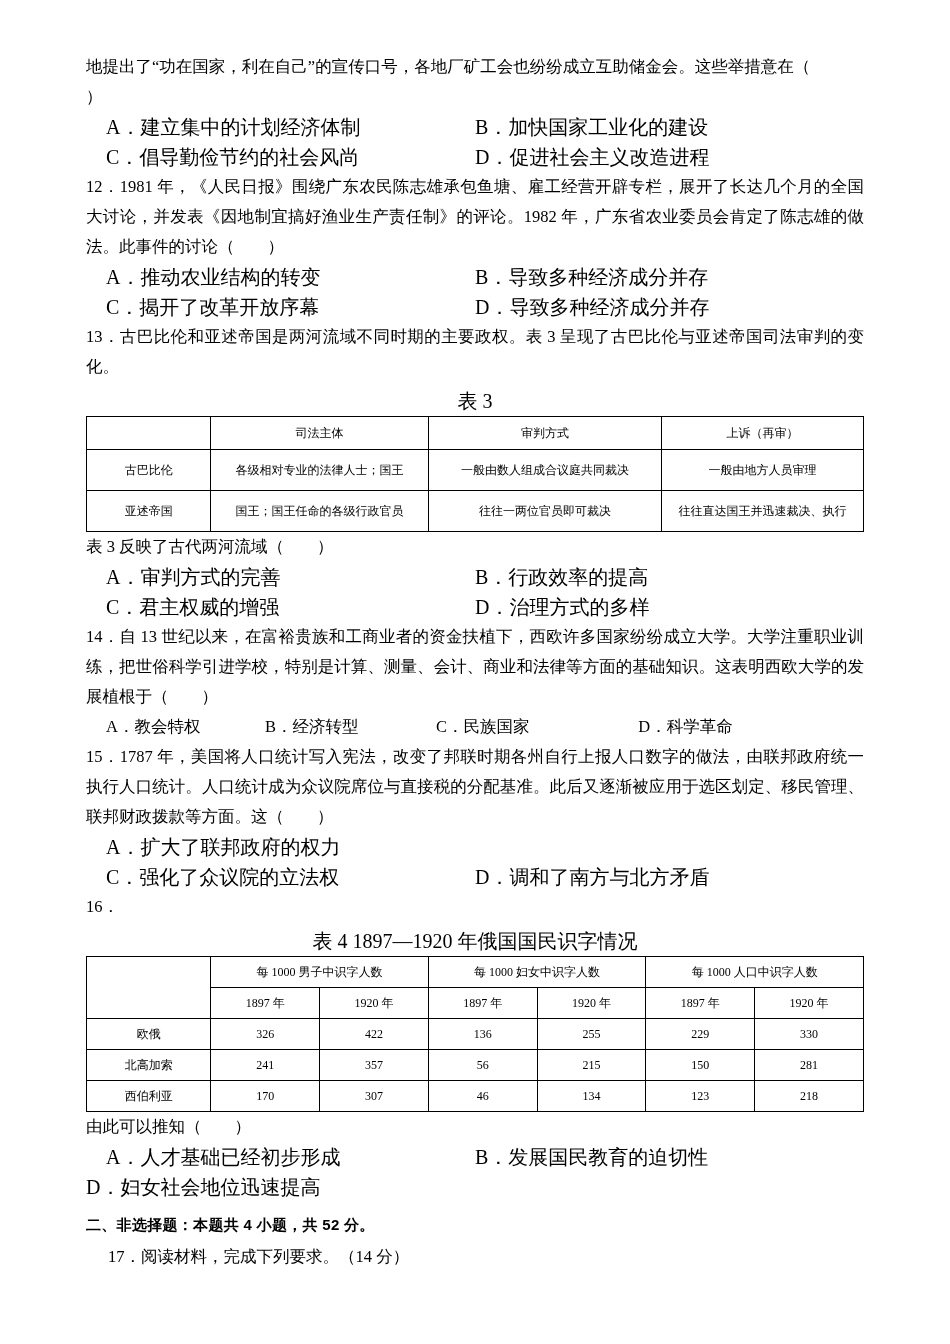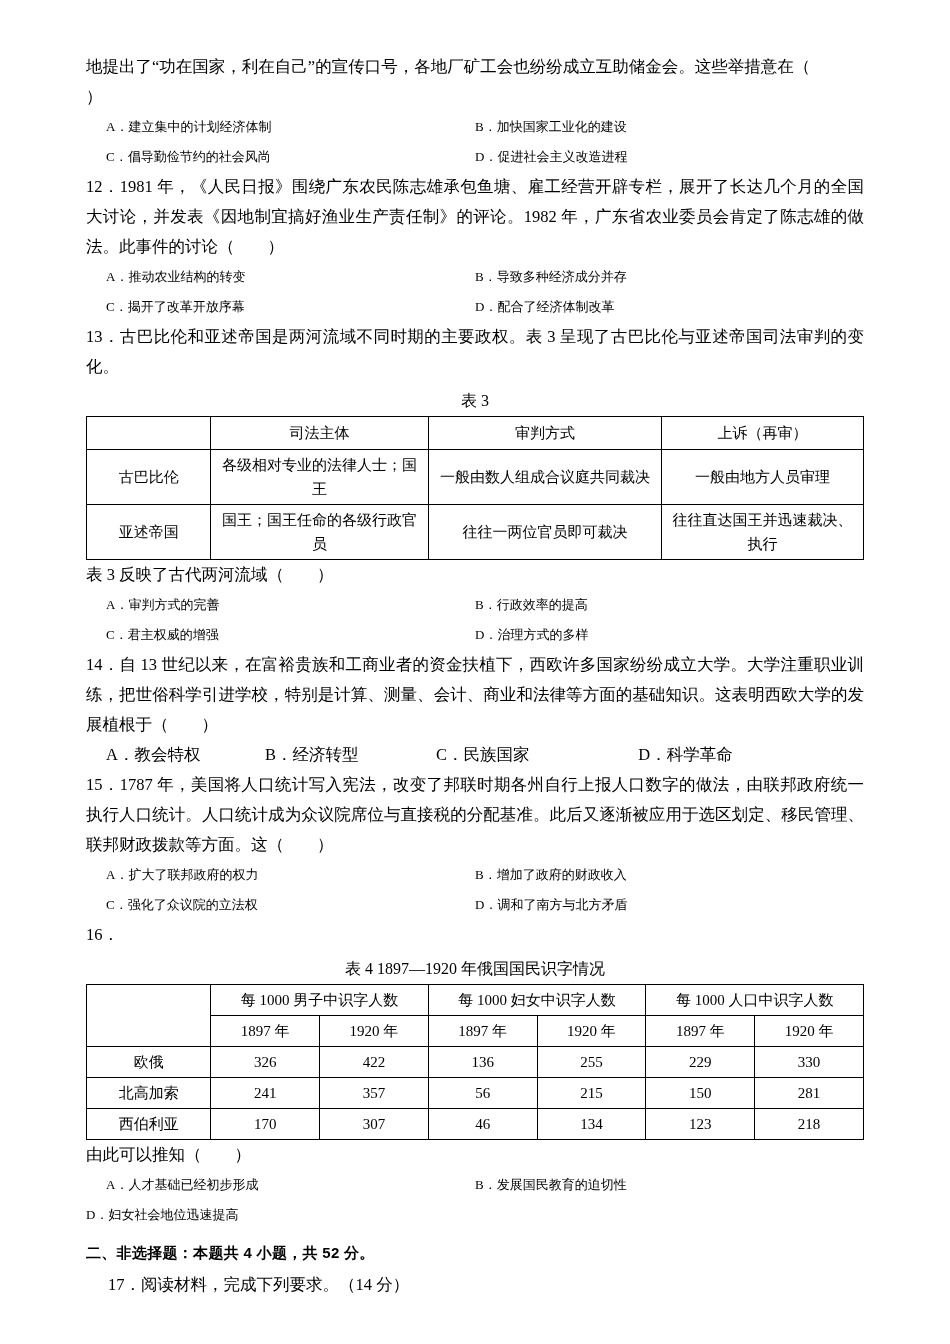--- a/index.html
+++ b/index.html
@@ -27,21 +27,21 @@
     margin: 0 0 0 0;
   }
   .cont-line {
     font-size: 16.5px;
     line-height: 30px;
     margin: 0;
   }
   .opts {
     display: flex;
     width: 100%;
-    font-size: 13px;
+    font-size: 20px;
     line-height: 30px;
   }
   .opts .col {
     width: 50%;
     box-sizing: border-box;
   }
   .opts .col.indent {
     padding-left: 20px;
   }
   .opts4 {
@@ -54,29 +54,29 @@
   .opts4 .c {
     box-sizing: border-box;
   }
   .opts4 .c1 { width: 23%; padding-left: 20px;}
   .opts4 .c2 { width: 22%; }
   .opts4 .c3 { width: 26%; }
   .opts4 .c4 { width: 29%; }
 
   .tbl-caption {
     text-align: center;
-    font-size: 16px;
+    font-size: 20px;
     line-height: 26px;
     margin: 6px 0 2px 0;
     font-family: "Liberation Serif", serif;
   }
   table.doc {
     border-collapse: collapse;
     width: 100%;
-    font-size: 15px;
+    font-size: 12px;
     font-family: "Liberation Serif", "DejaVu Serif", serif;
   }
   table.doc td, table.doc th {
     border: 1px solid #000;
     text-align: center;
     vertical-align: middle;
     padding: 3px 4px;
     line-height: 24px;
     font-weight: normal;
   }
@@ -113,21 +113,21 @@
     <div class="col">D．促进社会主义改造进程</div>
   </div>
 
   <p class="q-text">12．1981 年，《人民日报》围绕广东农民陈志雄承包鱼塘、雇工经营开辟专栏，展开了长达几个月的全国大讨论，并发表《因地制宜搞好渔业生产责任制》的评论。1982 年，广东省农业委员会肯定了陈志雄的做法。此事件的讨论（　　）</p>
   <div class="opts">
     <div class="col indent">A．推动农业结构的转变</div>
     <div class="col">B．导致多种经济成分并存</div>
   </div>
   <div class="opts">
     <div class="col indent">C．揭开了改革开放序幕</div>
-    <div class="col">D．配合了经济体制改革</div>
+    <div class="col">D．导致多种经济成分并存</div>
   </div>
 
   <p class="q-text">13．古巴比伦和亚述帝国是两河流域不同时期的主要政权。表 3 呈现了古巴比伦与亚述帝国司法审判的变化。</p>
 
   <div class="tbl-caption">表 3</div>
   <table class="doc t3">
     <tbody>
       <tr class="hdr">
         <td style="width:16%"></td>
         <td style="width:28%">司法主体</td>
@@ -163,21 +163,20 @@
   <div class="opts4">
     <div class="c c1">A．教会特权</div>
     <div class="c c2">B．经济转型</div>
     <div class="c c3">C．民族国家</div>
     <div class="c c4">D．科学革命</div>
   </div>
 
   <p class="q-text">15．1787 年，美国将人口统计写入宪法，改变了邦联时期各州自行上报人口数字的做法，由联邦政府统一执行人口统计。人口统计成为众议院席位与直接税的分配基准。此后又逐渐被应用于选区划定、移民管理、联邦财政拨款等方面。这（　　）</p>
   <div class="opts">
     <div class="col indent">A．扩大了联邦政府的权力</div>
-    <div class="col">B．增加了政府的财政收入</div>
   </div>
   <div class="opts">
     <div class="col indent">C．强化了众议院的立法权</div>
     <div class="col">D．调和了南方与北方矛盾</div>
   </div>
 
   <p class="q-text">16．</p>
 
   <div class="tbl-caption">表 4   1897—1920 年俄国国民识字情况</div>
   <table class="doc t4">

